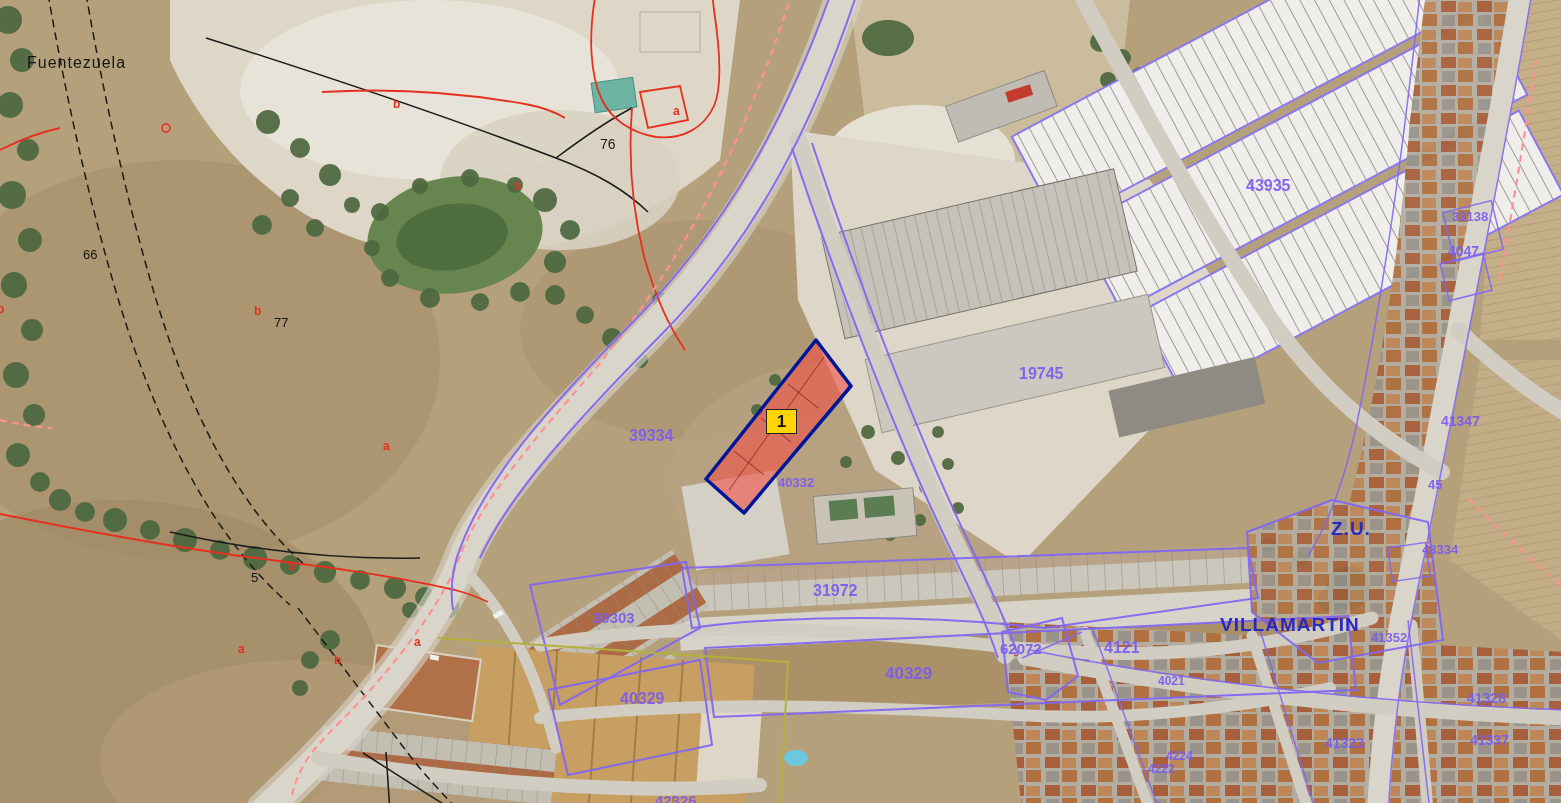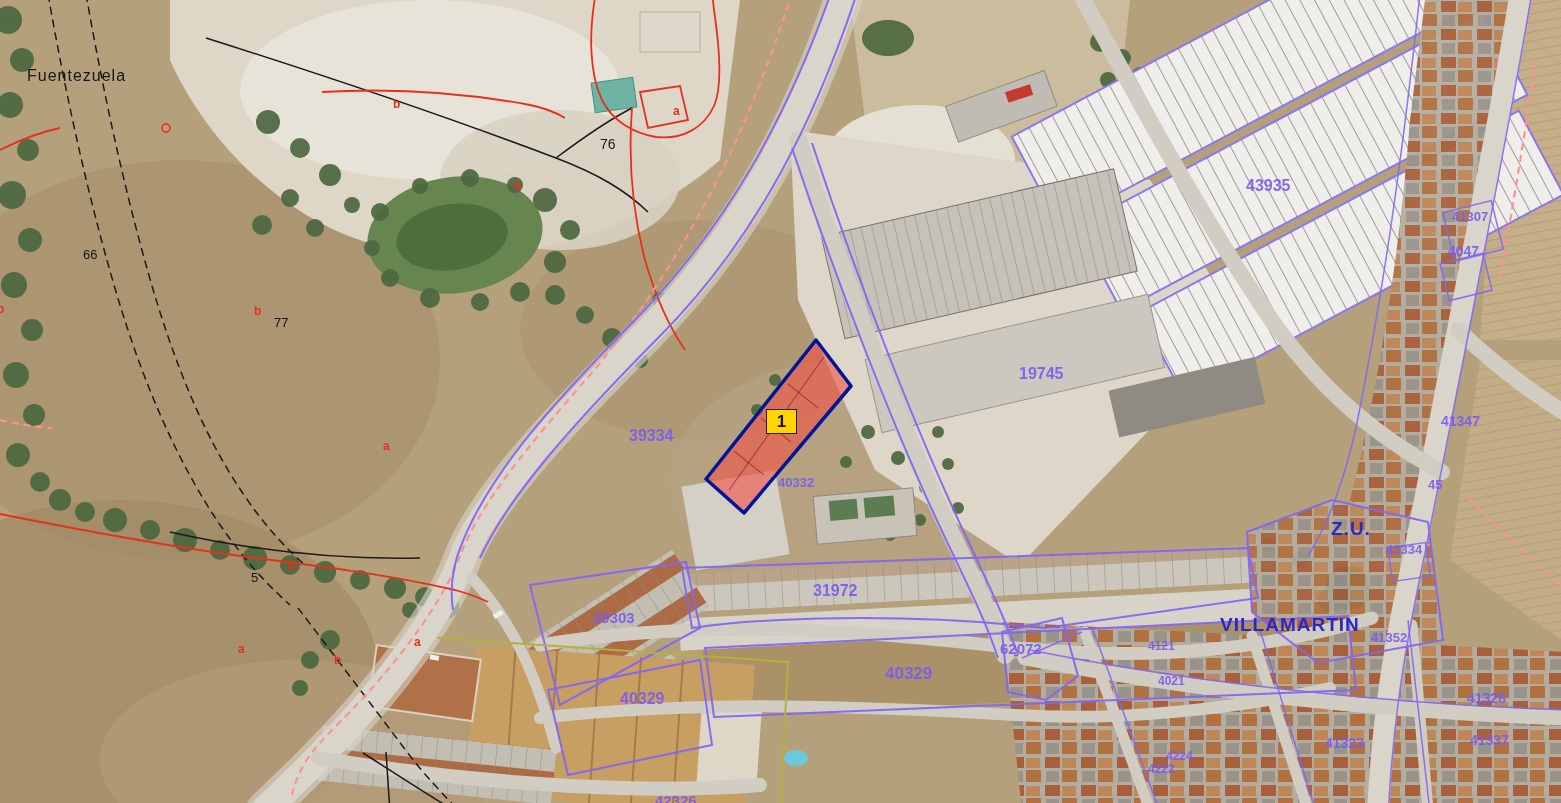--- a/index.html
+++ b/index.html
@@ -327,21 +327,21 @@
       <path class="hl" d="M816,340 L851,386 L744,513 L706,479 Z"></path>
       <g stroke="rgba(130,15,15,0.5)" stroke-width="1.2">
         <line x1="824" y1="357" x2="729" y2="490"></line>
         <line x1="788" y1="384" x2="818" y2="408"></line>
         <line x1="761" y1="418" x2="791" y2="442"></line>
         <line x1="734" y1="451" x2="764" y2="475"></line>
       </g>
     </g>
   </svg>
 
-  <span class="lbl black" style="left:27px;top:68px;font-size:16px;letter-spacing:1px;text-align:center;">Fuentezuela</span>
+  <span class="lbl black" style="left:27px;top:55px;font-size:16px;letter-spacing:1px;text-align:center;">Fuentezuela</span>
   <span class="lbl black" style="left:83px;top:248px;font-size:13px;">66</span>
   <span class="lbl black" style="left:274px;top:316px;font-size:13px;">77</span>
   <span class="lbl black" style="left:600px;top:137px;font-size:14px;">76</span>
   <span class="lbl black" style="left:251px;top:571px;font-size:13px;">5</span>
 
   <span class="lbl redl" style="left:673px;top:105px;">a</span>
   <span class="lbl redl" style="left:393px;top:98px;">b</span>
   <span class="lbl redl" style="left:514px;top:180px;">b</span>
   <span class="lbl redl" style="left:-3px;top:303px;">b</span>
   <span class="lbl redl" style="left:254px;top:305px;">b</span>
@@ -353,30 +353,30 @@
 
   <span class="lbl purple" style="left:1246px;top:178px;font-size:16px;">43935</span>
   <span class="lbl purple" style="left:1019px;top:366px;font-size:16px;">19745</span>
   <span class="lbl purple" style="left:629px;top:428px;font-size:16px;">39334</span>
   <span class="lbl purple" style="left:778px;top:476px;font-size:13px;">40332</span>
   <span class="lbl purple" style="left:813px;top:583px;font-size:16px;">31972</span>
   <span class="lbl purple" style="left:593px;top:610px;font-size:15px;">39303</span>
   <span class="lbl purple" style="left:885px;top:665px;font-size:17px;">40329</span>
   <span class="lbl purple" style="left:620px;top:691px;font-size:16px;">40329</span>
   <span class="lbl purple" style="left:1000px;top:641px;font-size:15px;">62072</span>
-  <span class="lbl purple" style="left:1386px;top:543px;font-size:13px;">43334</span>
+  <span class="lbl purple" style="left:1422px;top:543px;font-size:13px;">43334</span>
   <span class="lbl purple" style="left:1371px;top:631px;font-size:13px;">41352</span>
-  <span class="lbl purple" style="left:1452px;top:210px;font-size:13px;">41307</span>
+  <span class="lbl purple" style="left:1452px;top:210px;font-size:13px;">33138</span>
   <span class="lbl purple" style="left:1448px;top:244px;font-size:14px;">4047</span>
   <span class="lbl purple" style="left:1441px;top:414px;font-size:14px;">41347</span>
   <span class="lbl purple" style="left:1428px;top:478px;font-size:13px;">45</span>
   <span class="lbl purple" style="left:1460px;top:691px;font-size:14px;margin-left:7px;">41328</span>
   <span class="lbl purple" style="left:1470px;top:733px;font-size:14px;">41337</span>
   <span class="lbl purple" style="left:1325px;top:736px;font-size:14px;">41323</span>
-  <span class="lbl purple" style="left:1148px;top:640px;font-size:12px;">4121</span>
+  <span class="lbl purple" style="left:1104px;top:640px;font-size:16px;">4121</span>
   <span class="lbl purple" style="left:1158px;top:675px;font-size:12px;">4021</span>
   <span class="lbl purple" style="left:1148px;top:763px;font-size:12px;">4222</span>
   <span class="lbl purple" style="left:1166px;top:750px;font-size:12px;">4224</span>
   <span class="lbl purple" style="left:655px;top:793px;font-size:15px;">42326</span>
 
   <span class="lbl indigo" style="left:1331px;top:519px;font-size:19px;">Z.U.</span>
   <span class="lbl indigo" style="left:1220px;top:615px;font-size:19px;">VILLAMARTIN</span>
 
   <div class="marker1">1</div>
 </div>

